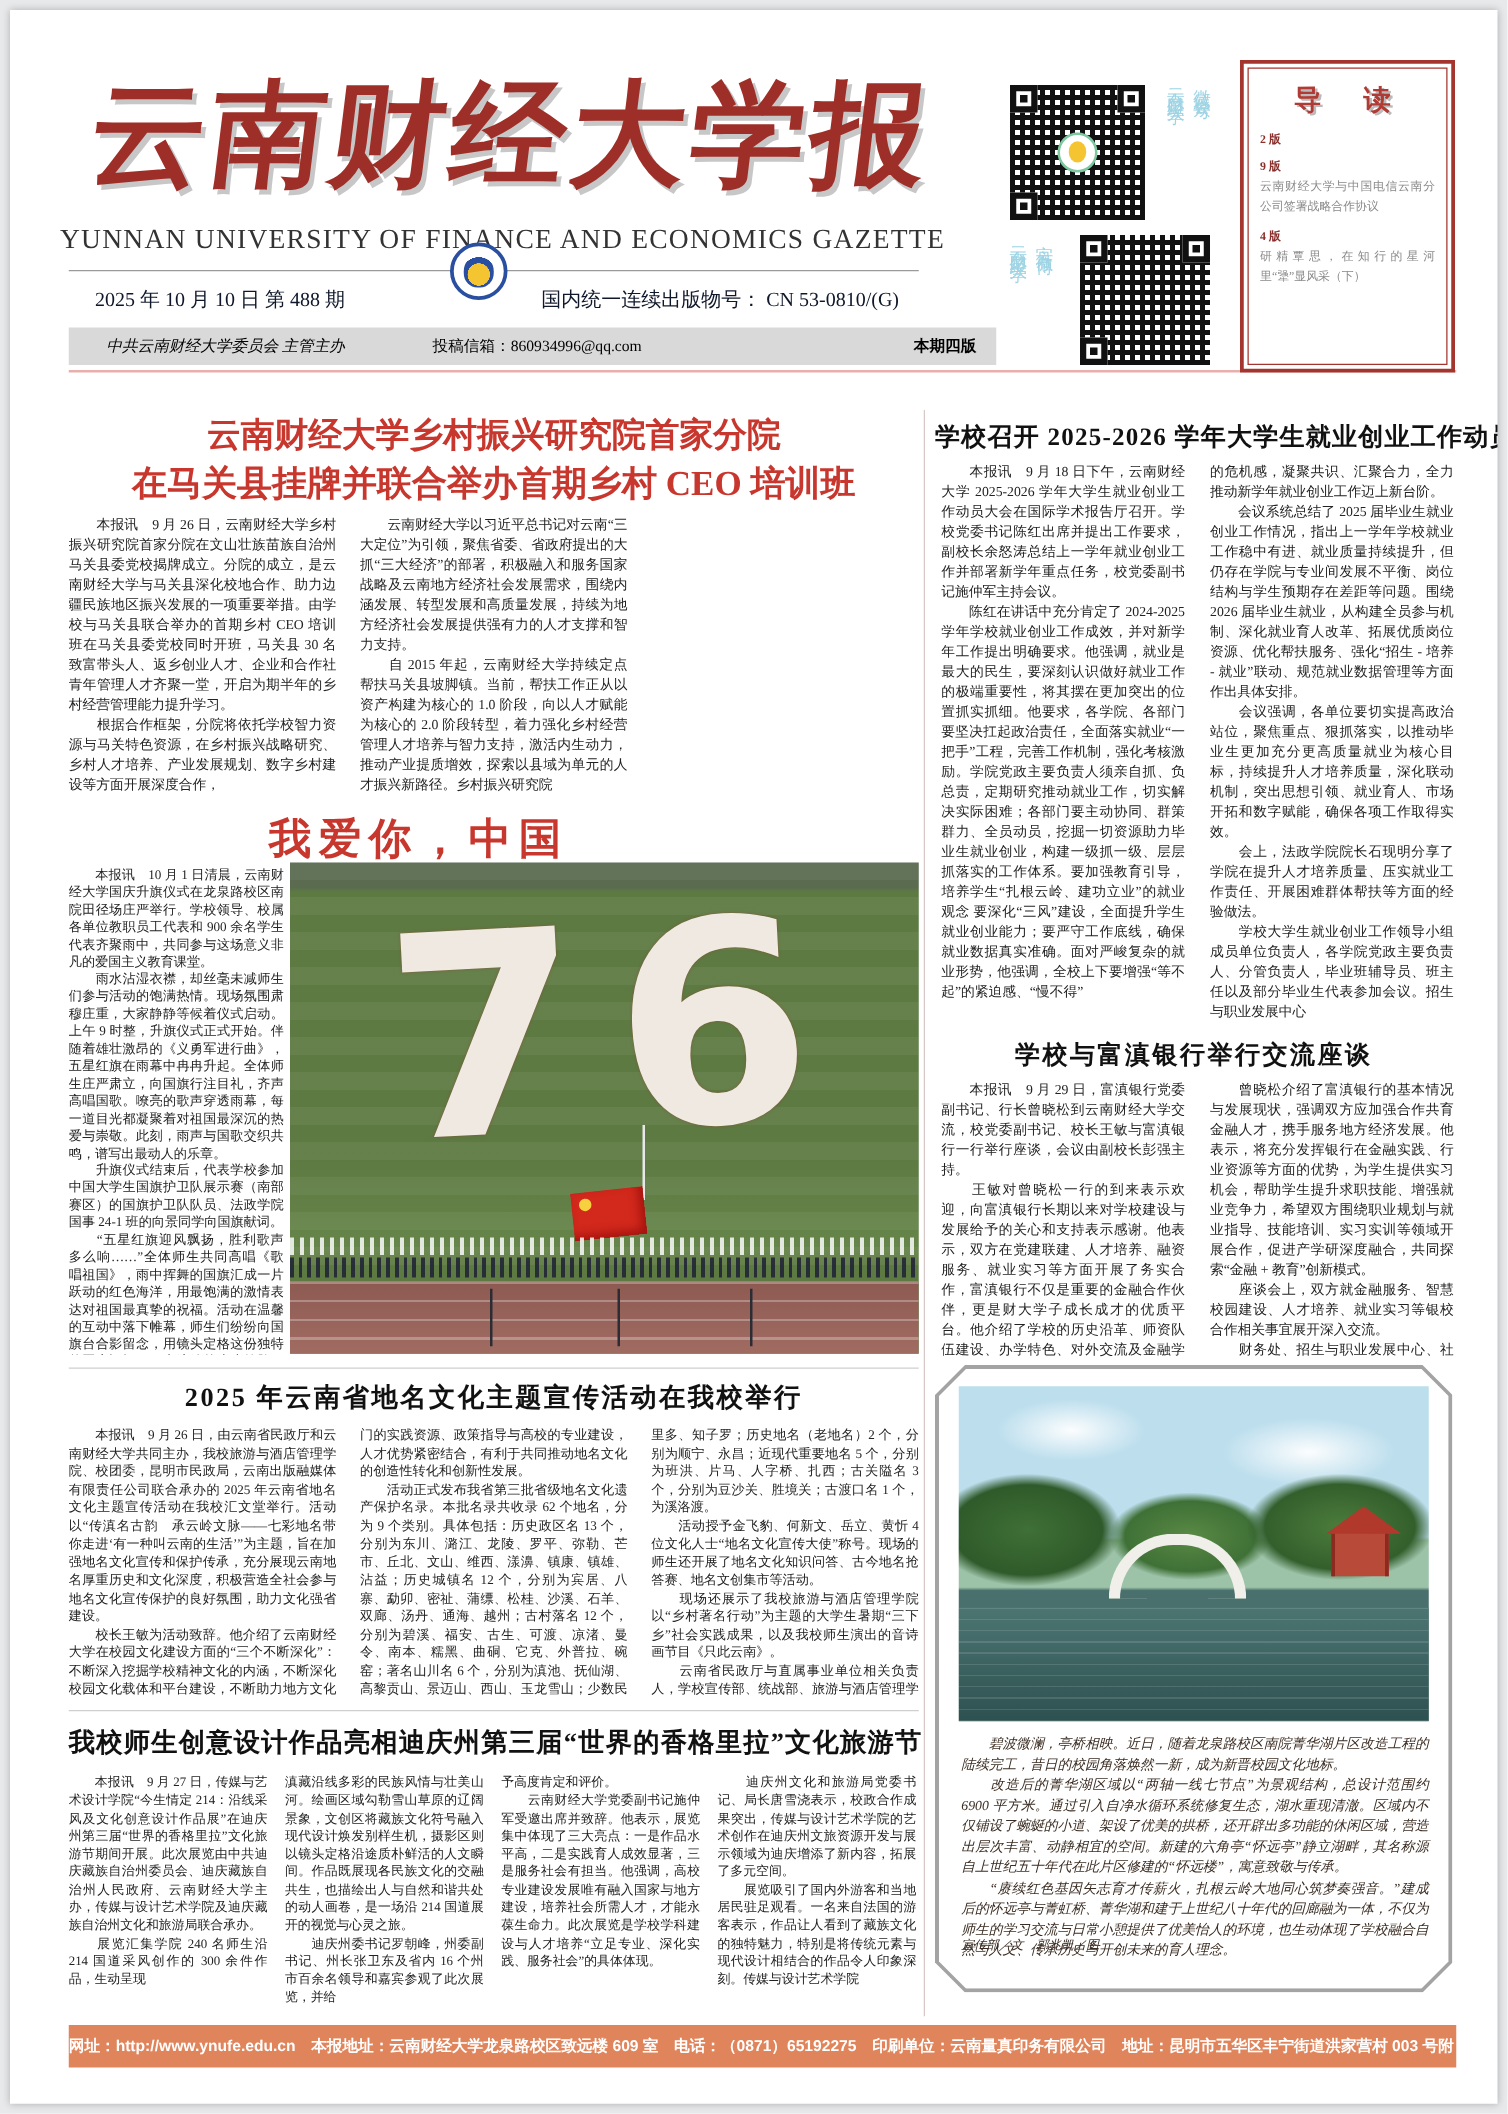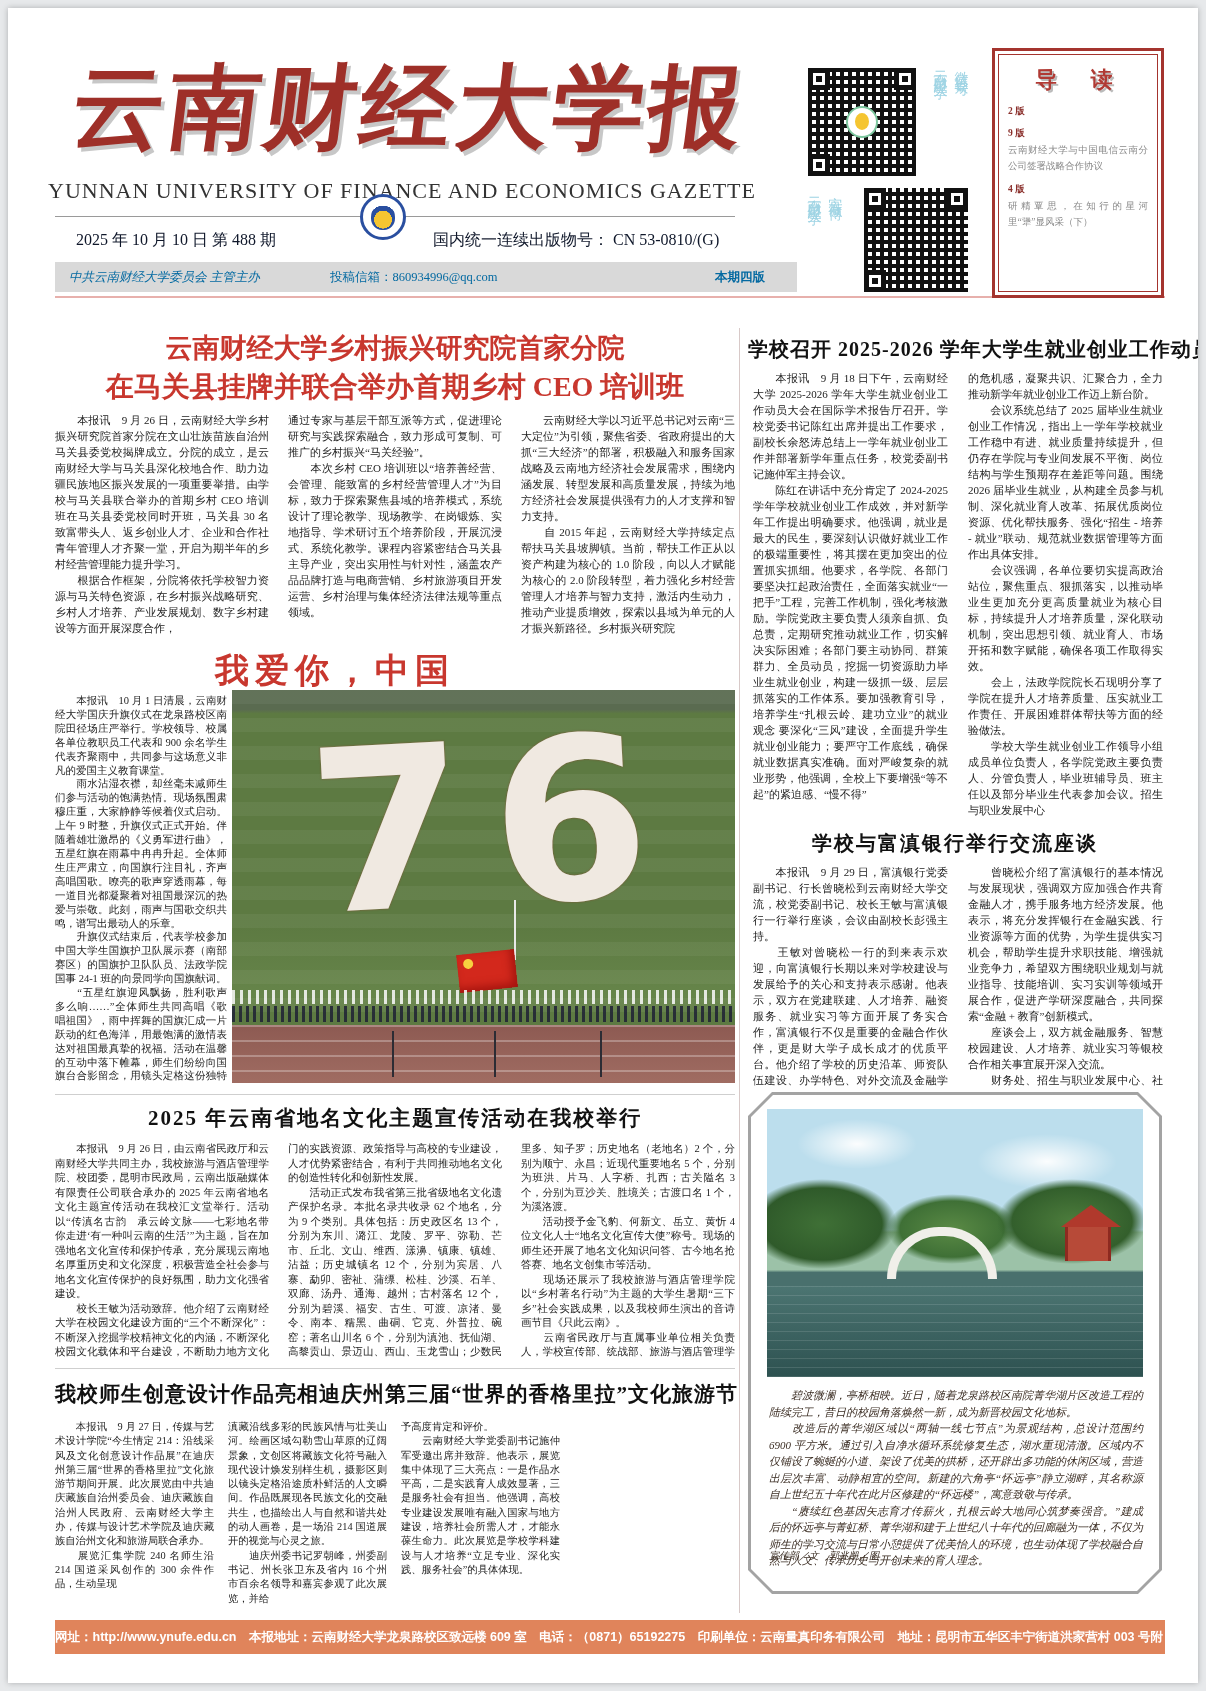--- a/index.html
+++ b/index.html
@@ -11,21 +11,21 @@
     font-size:92px;letter-spacing:4px;text-align:center;transform:skewX(-7deg);
     text-shadow:4px 4px 0 rgba(130,130,130,.45);font-family:"Liberation Serif",serif;white-space:nowrap;}
   .masthead-en{left:40px;top:170px;width:700px;text-align:center;font-size:22px;letter-spacing:1px;color:#333;
     font-family:"Liberation Serif",serif;white-space:nowrap;}
   .rule{left:47px;top:208px;width:680px;height:1px;background:#9a9a9a;}
   .logo{left:352px;top:186px;width:46px;height:46px;border-radius:50%;background:#fff;border:3px solid #2a4fa0;box-sizing:border-box;}
   .logo-core{position:absolute;left:8px;top:7px;width:24px;height:26px;border-radius:50% 50% 45% 45%;
     background:radial-gradient(circle at 50% 60%,#f5c531 0 45%,#2a4fa0 46% 70%,#fff 71%);}
   .dateline{top:222px;font-size:16px;color:#0f172a;white-space:nowrap;}
   .graybar{left:47px;top:254px;width:742px;height:30px;background:#d9d9d9;}
-  .graybar span{position:absolute;top:7px;font-size:12.5px;color:#0369a1;white-space:nowrap;}
+  .graybar span{position:absolute;top:7px;font-size:12.5px;color:#000000;white-space:nowrap;margin-left:16px;}
   .pinkline{left:47px;top:288px;width:1110px;height:2px;background:#e7b0ac;}
   
   .qr{background:
       repeating-linear-gradient(0deg,#111 0 4px,transparent 4px 8px),
       repeating-linear-gradient(90deg,#111 0 4px,#fff 4px 8px);}
   .finder{position:absolute;width:22px;height:22px;border:5px solid #111;background:#fff;box-sizing:border-box;}
   .finder::after{content:"";position:absolute;left:3px;top:3px;width:6px;height:6px;background:#111;}
   .qr-logo{position:absolute;left:38px;top:38px;width:32px;height:32px;border-radius:50%;background:#fff;border:2px solid #7ec8a0;box-sizing:border-box;}
   .qr-logo::after{content:"";position:absolute;left:7px;top:5px;width:14px;height:17px;border-radius:50%;background:#f5c531;}
   .vlabel{writing-mode:vertical-rl;font-size:14px;color:#9fd4e4;letter-spacing:3px;line-height:1.5;white-space:pre-line;font-family:"Liberation Sans",sans-serif;}
@@ -127,22 +127,20 @@
     </div>
   </div>
 
   <div class="abs vrule"></div>
 
   <div class="abs headline-red" style="left:47px;top:322px;width:680px;font-size:27px;">云南财经大学乡村振兴研究院首家分院</div>
   <div class="abs headline-red" style="left:47px;top:360px;width:680px;font-size:28px;">在马关县挂牌并联合举办首期乡村 CEO 培训班</div>
   <div class="abs cols-row" style="left:47px;top:404px;width:680px;height:232px;gap:19px;">
     <div class="col" style="width:214px;height:232px;">　　本报讯　9 月 26 日，云南财经大学乡村振兴研究院首家分院在文山壮族苗族自治州马关县委党校揭牌成立。分院的成立，是云南财经大学与马关县深化校地合作、助力边疆民族地区振兴发展的一项重要举措。由学校与马关县联合举办的首期乡村 CEO 培训班在马关县委党校同时开班，马关县 30 名致富带头人、返乡创业人才、企业和合作社青年管理人才齐聚一堂，开启为期半年的乡村经营管理能力提升学习。
 　　根据合作框架，分院将依托学校智力资源与马关特色资源，在乡村振兴战略研究、乡村人才培养、产业发展规划、数字乡村建设等方面开展深度合作，</div>
-    <div class="col" style="width:214px;height:232px;">通过专家与基层干部互派等方式，促进理论研究与实践探索融合，致力形成可复制、可推广的乡村振兴“马关经验”。
-　　本次乡村 CEO 培训班以“培养善经营、会管理、能致富的乡村经营管理人才”为目标，致力于探索聚焦县域的培养模式，系统设计了理论教学、现场教学、在岗锻炼、实地指导、学术研讨五个培养阶段，开展沉浸式、系统化教学。课程内容紧密结合马关县主导产业，突出实用性与针对性，涵盖农产品品牌打造与电商营销、乡村旅游项目开发运营、乡村治理与集体经济法律法规等重点领域。</div>
     <div class="col" style="width:214px;height:232px;">　　云南财经大学以习近平总书记对云南“三大定位”为引领，聚焦省委、省政府提出的大抓“三大经济”的部署，积极融入和服务国家战略及云南地方经济社会发展需求，围绕内涵发展、转型发展和高质量发展，持续为地方经济社会发展提供强有力的人才支撑和智力支持。
 　　自 2015 年起，云南财经大学持续定点帮扶马关县坡脚镇。当前，帮扶工作正从以资产构建为核心的 1.0 阶段，向以人才赋能为核心的 2.0 阶段转型，着力强化乡村经营管理人才培养与智力支持，激活内生动力，推动产业提质增效，探索以县域为单元的人才振兴新路径。乡村振兴研究院</div>
   </div>
 
   <div class="abs headline-red" style="left:47px;top:640px;width:560px;font-size:34px;letter-spacing:6px;">我爱你，中国</div>
   <div class="abs headline-black" style="left:224px;top:690px;width:503px;font-size:20px;letter-spacing:3px;">学校举行国庆升旗仪式</div>
   <div class="abs col" style="left:47px;top:686px;width:172px;height:390px;font-size:10.5px;line-height:13.9px;">　　本报讯　10 月 1 日清晨，云南财经大学国庆升旗仪式在龙泉路校区南院田径场庄严举行。学校领导、校属各单位教职员工代表和 900 余名学生代表齐聚雨中，共同参与这场意义非凡的爱国主义教育课堂。
 　　雨水沾湿衣襟，却丝毫未减师生们参与活动的饱满热情。现场氛围肃穆庄重，大家静静等候着仪式启动。上午 9 时整，升旗仪式正式开始。伴随着雄壮激昂的《义勇军进行曲》，五星红旗在雨幕中冉冉升起。全体师生庄严肃立，向国旗行注目礼，齐声高唱国歌。嘹亮的歌声穿透雨幕，每一道目光都凝聚着对祖国最深沉的热爱与崇敬。此刻，雨声与国歌交织共鸣，谱写出最动人的乐章。
 　　升旗仪式结束后，代表学校参加中国大学生国旗护卫队展示赛（南部赛区）的国旗护卫队队员、法政学院国事 24-1 班的向景同学向国旗献词。
 　　“五星红旗迎风飘扬，胜利歌声多么响……”全体师生共同高唱《歌唱祖国》，雨中挥舞的国旗汇成一片跃动的红色海洋，用最饱满的激情表达对祖国最真挚的祝福。活动在温馨的互动中落下帷幕，师生们纷纷向国旗台合影留念，用镜头定格这份独特的国庆记忆。雨中绽放的张张笑脸，成为这个国庆日最温暖的风景。学生处　文／图</div>
@@ -175,20 +173,22 @@
 
   <div class="abs hline" style="left:47px;top:1360px;width:680px;"></div>
   <div class="abs headline-black" style="left:47px;top:1372px;width:680px;font-size:21px;letter-spacing:1px;">我校师生创意设计作品亮相迪庆州第三届“世界的香格里拉”文化旅游节</div>
   <div class="abs cols-row" style="left:47px;top:1412px;width:680px;height:190px;gap:14px;">
     <div class="col" style="width:159px;height:190px;font-size:10.3px;line-height:14.3px;">　　本报讯　9 月 27 日，传媒与艺术设计学院“今生情定 214：沿线采风及文化创意设计作品展”在迪庆州第三届“世界的香格里拉”文化旅游节期间开展。此次展览由中共迪庆藏族自治州委员会、迪庆藏族自治州人民政府、云南财经大学主办，传媒与设计艺术学院及迪庆藏族自治州文化和旅游局联合承办。
 　　展览汇集学院 240 名师生沿 214 国道采风创作的 300 余件作品，生动呈现</div>
     <div class="col" style="width:159px;height:190px;font-size:10.3px;line-height:14.3px;">滇藏沿线多彩的民族风情与壮美山河。绘画区域勾勒雪山草原的辽阔景象，文创区将藏族文化符号融入现代设计焕发别样生机，摄影区则以镜头定格沿途质朴鲜活的人文瞬间。作品既展现各民族文化的交融共生，也描绘出人与自然和谐共处的动人画卷，是一场沿 214 国道展开的视觉与心灵之旅。
 　　迪庆州委书记罗朝峰，州委副书记、州长张卫东及省内 16 个州市百余名领导和嘉宾参观了此次展览，并给</div>
     <div class="col" style="width:159px;height:190px;font-size:10.3px;line-height:14.3px;">予高度肯定和评价。
 　　云南财经大学党委副书记施仲军受邀出席并致辞。他表示，展览集中体现了三大亮点：一是作品水平高，二是实践育人成效显著，三是服务社会有担当。他强调，高校专业建设发展唯有融入国家与地方建设，培养社会所需人才，才能永葆生命力。此次展览是学校学科建设与人才培养“立足专业、深化实践、服务社会”的具体体现。</div>
+    <div class="col" style="width:159px;height:190px;font-size:10.3px;line-height:14.3px;">　　迪庆州文化和旅游局党委书记、局长唐雪浇表示，校政合作成果突出，传媒与设计艺术学院的艺术创作在迪庆州文旅资源开发与展示领域为迪庆增添了新内容，拓展了多元空间。
+　　展览吸引了国内外游客和当地居民驻足观看。一名来自法国的游客表示，作品让人看到了藏族文化的独特魅力，特别是将传统元素与现代设计相结合的作品令人印象深刻。传媒与设计艺术学院</div>
   </div>
 
   <div class="abs headline-black" style="left:740px;top:328px;width:414px;font-size:20px;letter-spacing:1px;">学校召开 2025-2026 学年大学生就业创业工作动员大会</div>
   <div class="abs cols-row" style="left:745px;top:362px;width:410px;height:452px;gap:20px;">
     <div class="col" style="width:195px;height:452px;">　　本报讯　9 月 18 日下午，云南财经大学 2025-2026 学年大学生就业创业工作动员大会在国际学术报告厅召开。学校党委书记陈红出席并提出工作要求，副校长余怒涛总结上一学年就业创业工作并部署新学年重点任务，校党委副书记施仲军主持会议。
 　　陈红在讲话中充分肯定了 2024-2025 学年学校就业创业工作成效，并对新学年工作提出明确要求。他强调，就业是最大的民生，要深刻认识做好就业工作的极端重要性，将其摆在更加突出的位置抓实抓细。他要求，各学院、各部门要坚决扛起政治责任，全面落实就业“一把手”工程，完善工作机制，强化考核激励。学院党政主要负责人须亲自抓、负总责，定期研究推动就业工作，切实解决实际困难；各部门要主动协同、群策群力、全员动员，挖掘一切资源助力毕业生就业创业，构建一级抓一级、层层抓落实的工作体系。要加强教育引导，培养学生“扎根云岭、建功立业”的就业观念 要深化“三风”建设，全面提升学生就业创业能力；要严守工作底线，确保就业数据真实准确。面对严峻复杂的就业形势，他强调，全校上下要增强“等不起”的紧迫感、“慢不得”</div>
     <div class="col" style="width:195px;height:452px;">的危机感，凝聚共识、汇聚合力，全力推动新学年就业创业工作迈上新台阶。
 　　会议系统总结了 2025 届毕业生就业创业工作情况，指出上一学年学校就业工作稳中有进、就业质量持续提升，但仍存在学院与专业间发展不平衡、岗位结构与学生预期存在差距等问题。围绕 2026 届毕业生就业，从构建全员参与机制、深化就业育人改革、拓展优质岗位资源、优化帮扶服务、强化“招生 - 培养 - 就业”联动、规范就业数据管理等方面作出具体安排。
 　　会议强调，各单位要切实提高政治站位，聚焦重点、狠抓落实，以推动毕业生更加充分更高质量就业为核心目标，持续提升人才培养质量，深化联动机制，突出思想引领、就业育人、市场开拓和数字赋能，确保各项工作取得实效。
 　　会上，法政学院院长石现明分享了学院在提升人才培养质量、压实就业工作责任、开展困难群体帮扶等方面的经验做法。

